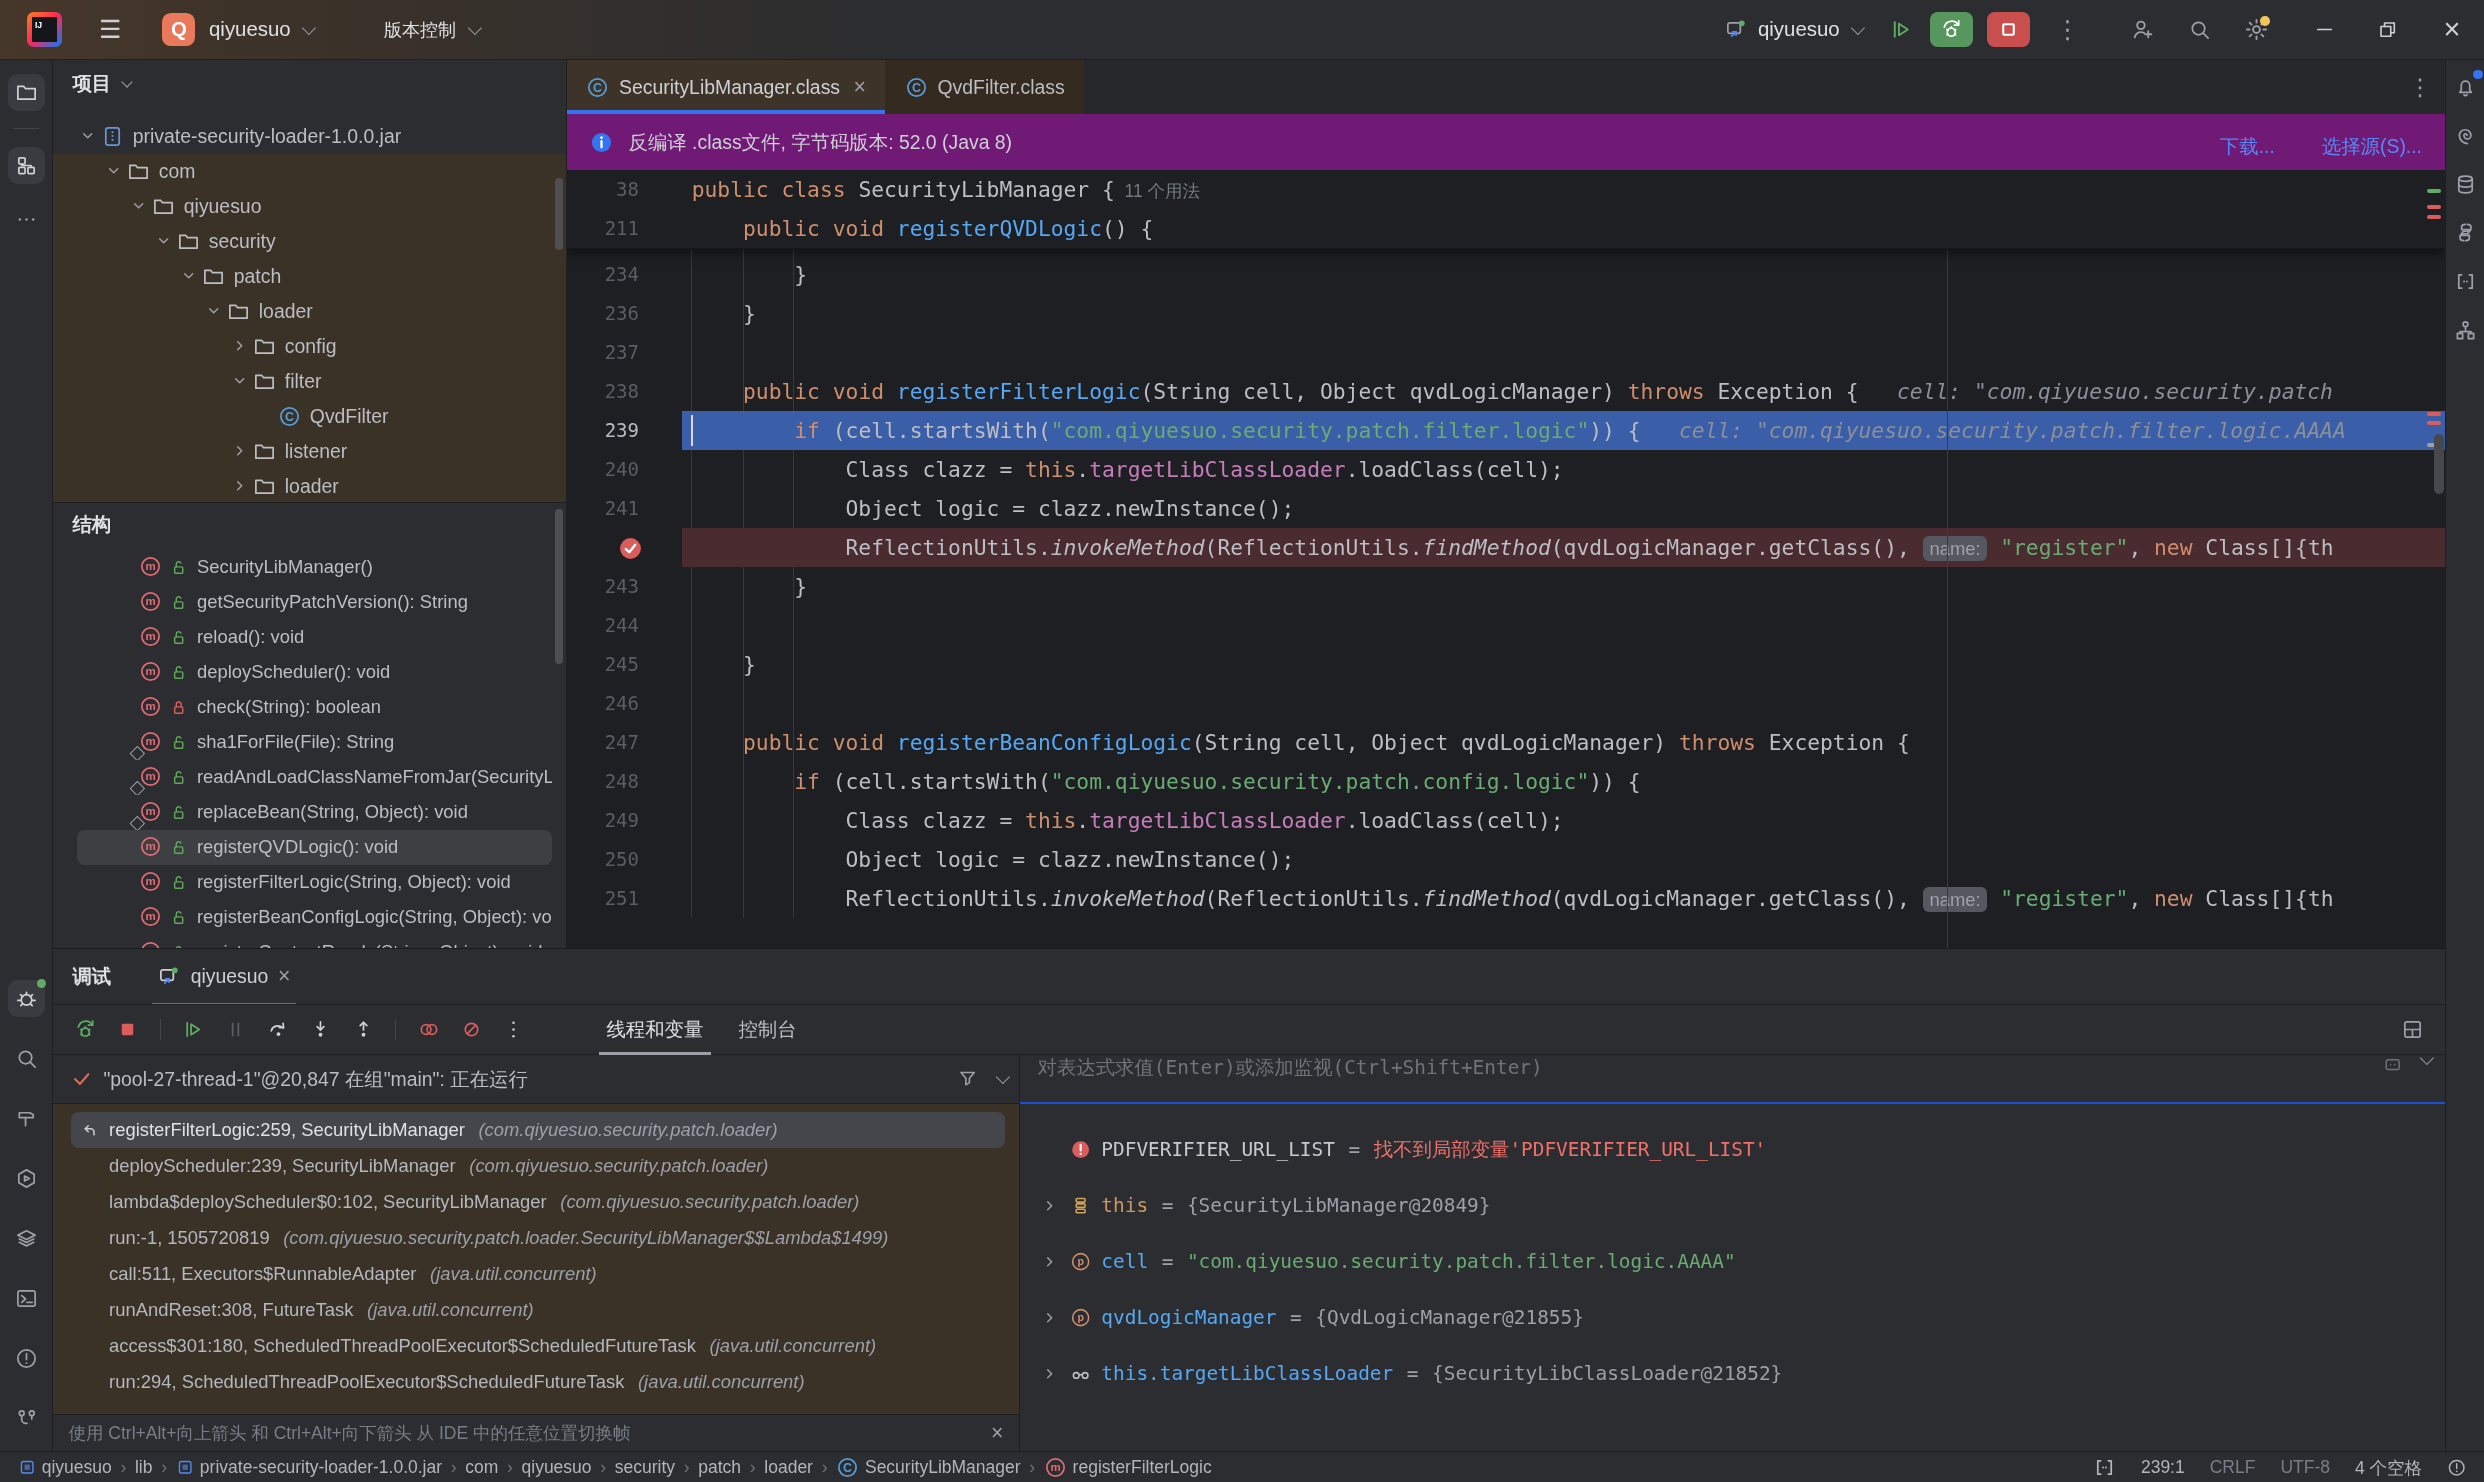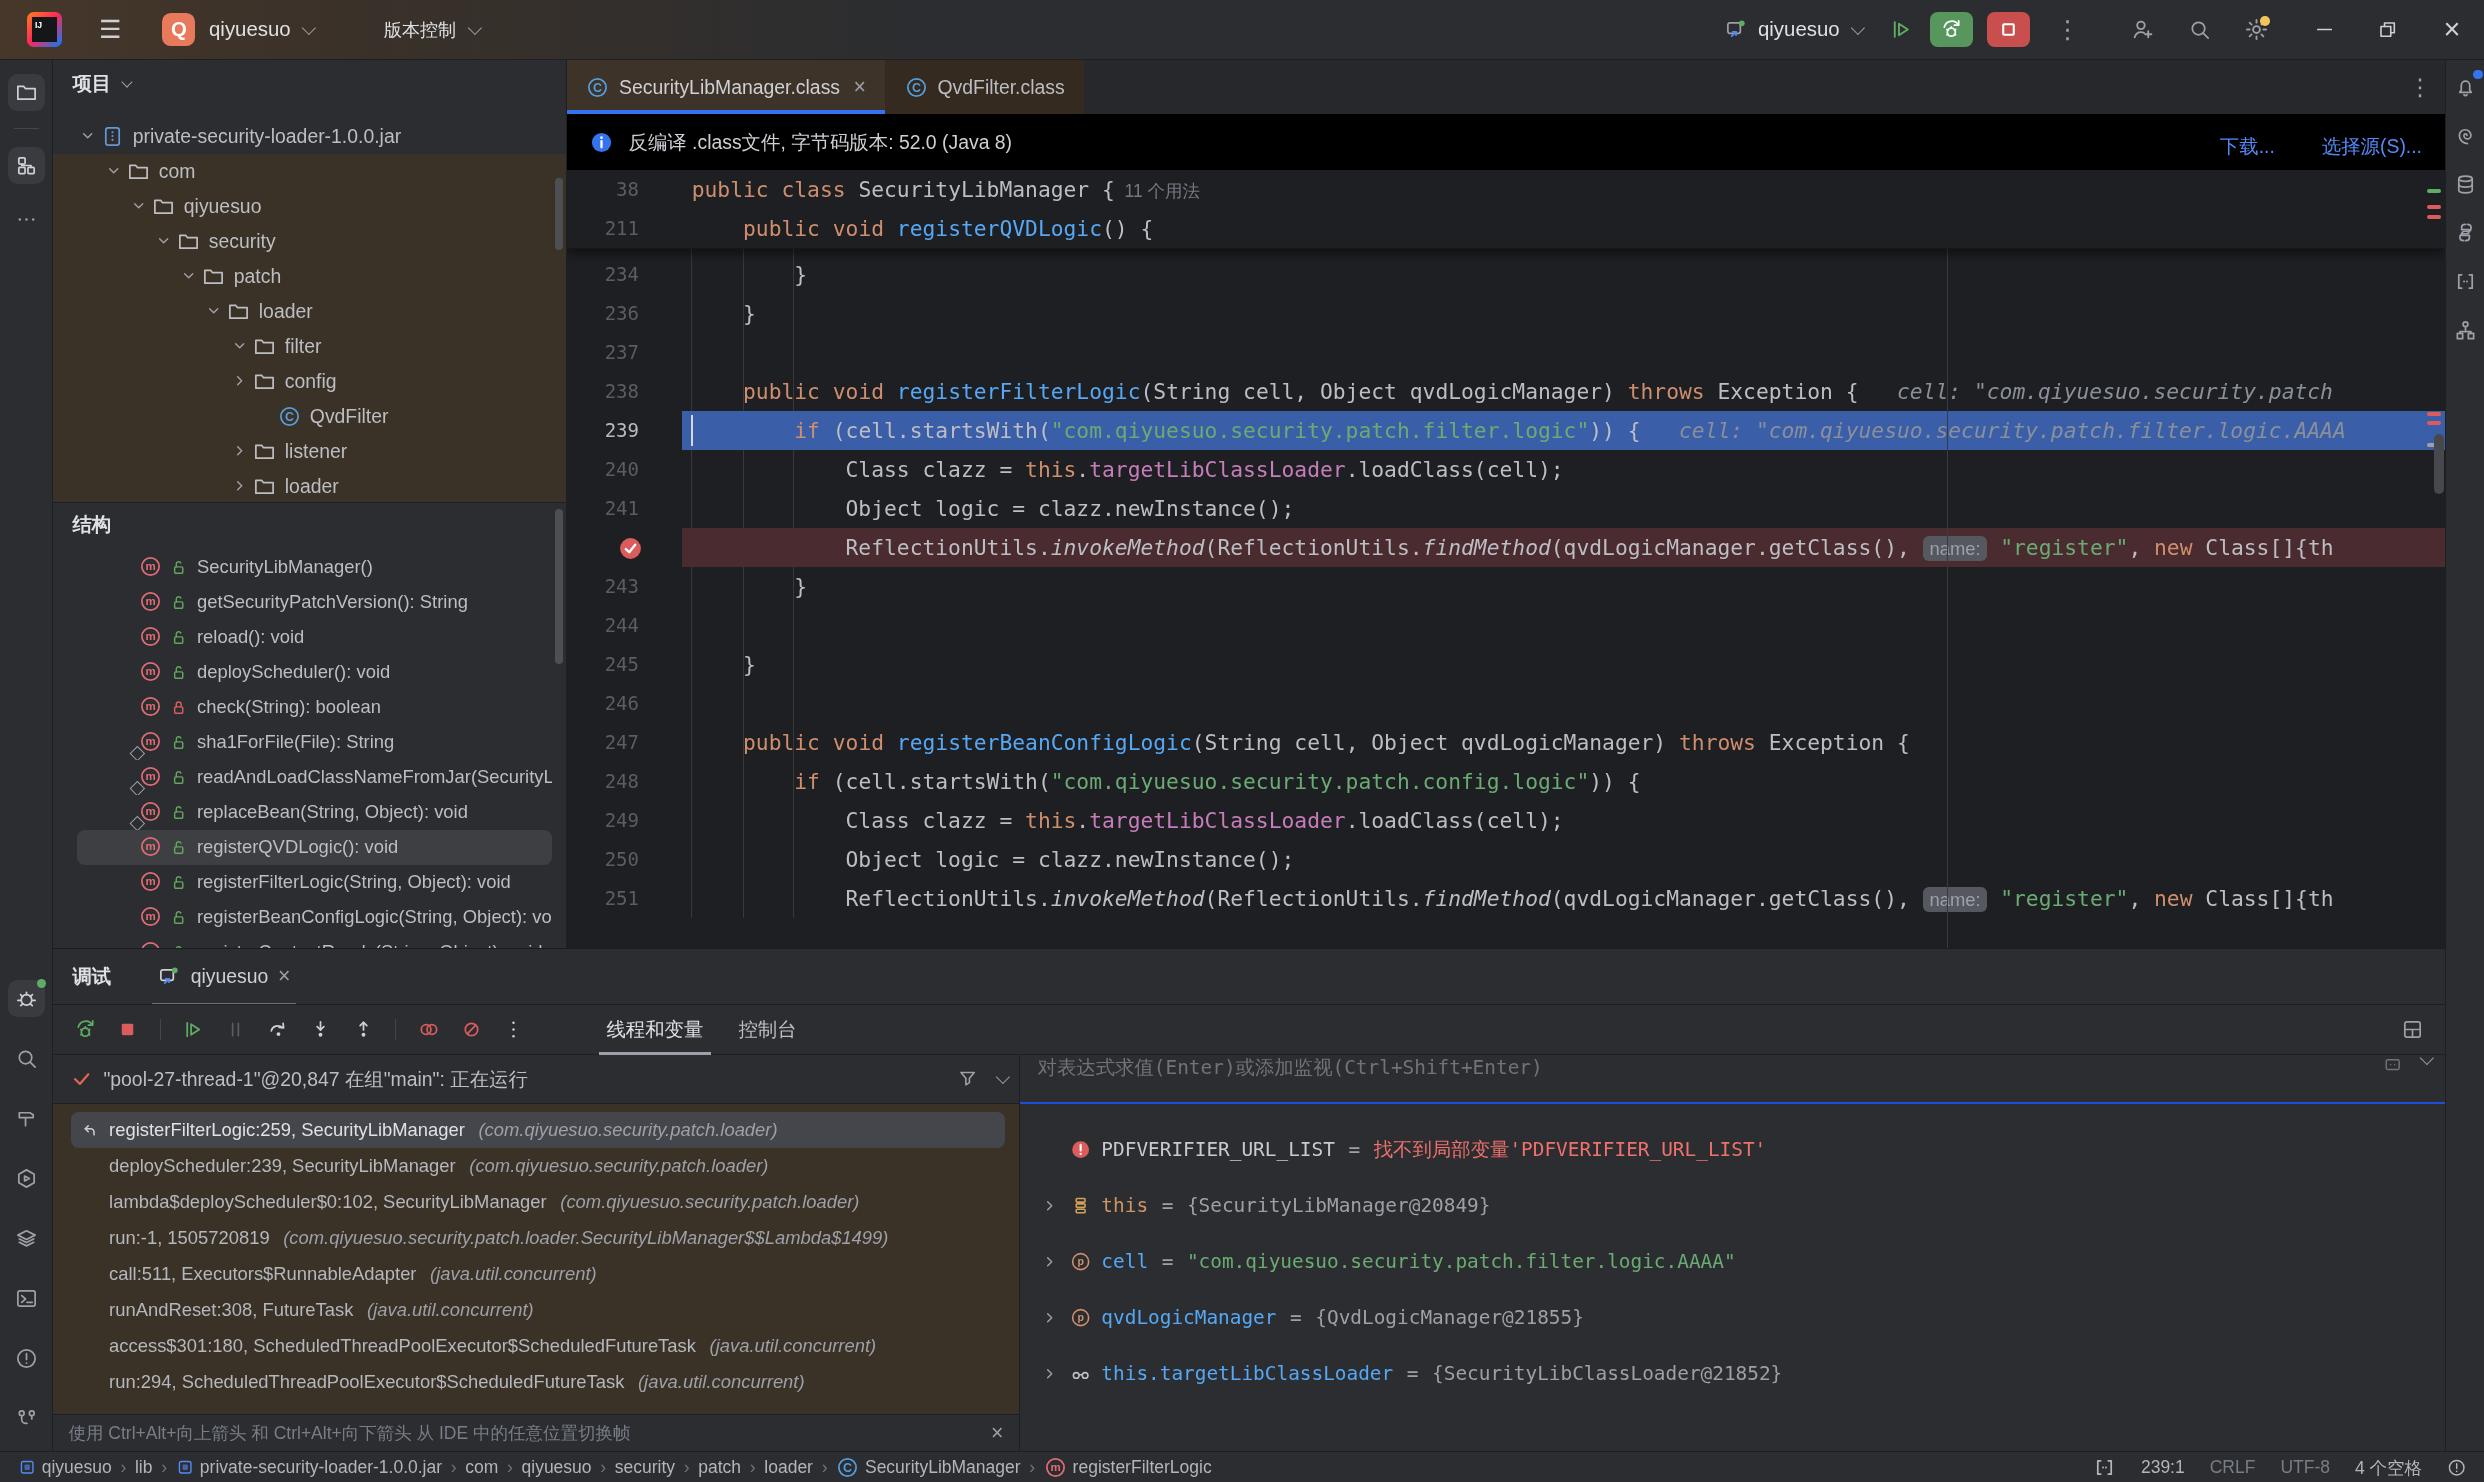--- a/index.html
+++ b/index.html
@@ -66,21 +66,21 @@
 
   
   .editor-col{flex:1;display:flex;flex-direction:column;min-width:0;background:#1e1f22;}
   .tabs{height:54px;flex:none;background:#26282c;display:flex;align-items:stretch;position:relative;}
   .tab{display:flex;align-items:center;padding:0 19.4px;font-size:19.4px;gap:9.7px;position:relative;cursor:pointer;color:#ced0d6;}
   .tab.active{background:#3e3328;}
   .tab.active::after{content:"";position:absolute;left:0;right:0;bottom:0;height:3.9px;background:#3574f0;}
   .tab.inactive{background:#342a1f;color:#bcbec4;}
   .tab .close{color:#9da0a8;font-size:21.3px;margin-left:3.9px;}
   .tabs-more{position:absolute;right:13.6px;top:0;bottom:0;display:flex;align-items:center;color:#9da0a8;font-size:23px;}
-  .banner{height:56px;flex:none;background:#000000;display:flex;align-items:center;padding:0 23px;font-size:19.4px;color:#ced0d6;gap:15.5px;}
+  .banner{height:56px;flex:none;background:#701a75;display:flex;align-items:center;padding:0 23px;font-size:19.4px;color:#ced0d6;gap:15.5px;}
   .banner .links{margin-left:auto;display:flex;gap:47px;margin-top:8px;}
   .banner a{color:#548af7;text-decoration:none;font-size:19.4px;cursor:pointer;}
 
   .editor{flex:1;position:relative;overflow:hidden;font-family:"DejaVu Sans Mono",monospace;font-size:21.3px;}
   .code-line{display:flex;height:39px;line-height:39px;position:relative;}
   .gutter{width:115px;flex:none;text-align:right;padding-right:43px;color:#5a5d63;font-size:19px;position:relative;}
   .gutter.cur{color:#b8bbc1;}
   .gutter .bp{position:absolute;right:39px;top:6.8px;}
   .code-text{flex:1;white-space:pre;overflow:hidden;padding-left:9.7px;position:relative;min-width:0;}
   .bg-exec .code-text{background:#3b5ea8;}
@@ -421,42 +421,42 @@
                   <span class="ic">
                     <svg viewBox="0 0 24 24" width="23" height="23" fill="none" stroke="currentColor" stroke-width="1.8" stroke-linecap="round" stroke-linejoin="round">
                       <path d="M3 5.5h6l2 2.5h10v11H3z"></path>
                     </svg>
                   </span>
                   <span>loader</span>
                 </div>
                 <div class="tree-row lib" style="padding-left: 174px;">
                   <span class="tree-chev">
                     <svg viewBox="0 0 24 24" width="19.4" height="19.4" fill="none" stroke="currentColor" stroke-width="1.8" stroke-linecap="round" stroke-linejoin="round">
-                      <path d="M7 9.5l5 5 5-5"></path>
+                      <path d="M9.5 7l5 5-5 5"></path>
                     </svg>
                   </span>
                   <span class="ic">
                     <svg viewBox="0 0 24 24" width="23" height="23" fill="none" stroke="currentColor" stroke-width="1.8" stroke-linecap="round" stroke-linejoin="round">
                       <path d="M3 5.5h6l2 2.5h10v11H3z"></path>
                     </svg>
                   </span>
-                  <span>filter</span>
+                  <span>config</span>
                 </div>
                 <div class="tree-row lib" style="padding-left: 174px;">
                   <span class="tree-chev">
                     <svg viewBox="0 0 24 24" width="19.4" height="19.4" fill="none" stroke="currentColor" stroke-width="1.8" stroke-linecap="round" stroke-linejoin="round">
-                      <path d="M9.5 7l5 5-5 5"></path>
+                      <path d="M7 9.5l5 5 5-5"></path>
                     </svg>
                   </span>
                   <span class="ic">
                     <svg viewBox="0 0 24 24" width="23" height="23" fill="none" stroke="currentColor" stroke-width="1.8" stroke-linecap="round" stroke-linejoin="round">
                       <path d="M3 5.5h6l2 2.5h10v11H3z"></path>
                     </svg>
                   </span>
-                  <span>config</span>
+                  <span>filter</span>
                 </div>
                 <div class="tree-row lib" style="padding-left: 199px;">
                   <span class="tree-chev"></span>
                   <span class="ic">
                     <span style="color:#549edc">
                       <svg viewBox="0 0 24 24" width="23" height="23" fill="none" stroke="currentColor" stroke-width="1.8" stroke-linecap="round" stroke-linejoin="round" style="font-size:20px">
                         <circle cx="12" cy="12" r="9"></circle>
                         <text x="12" y="16.5" font-size="13" text-anchor="middle" fill="currentColor" stroke="none" font-family="Liberation Sans,sans-serif" font-weight="bold">C</text>
                       </svg>
                     </span>

